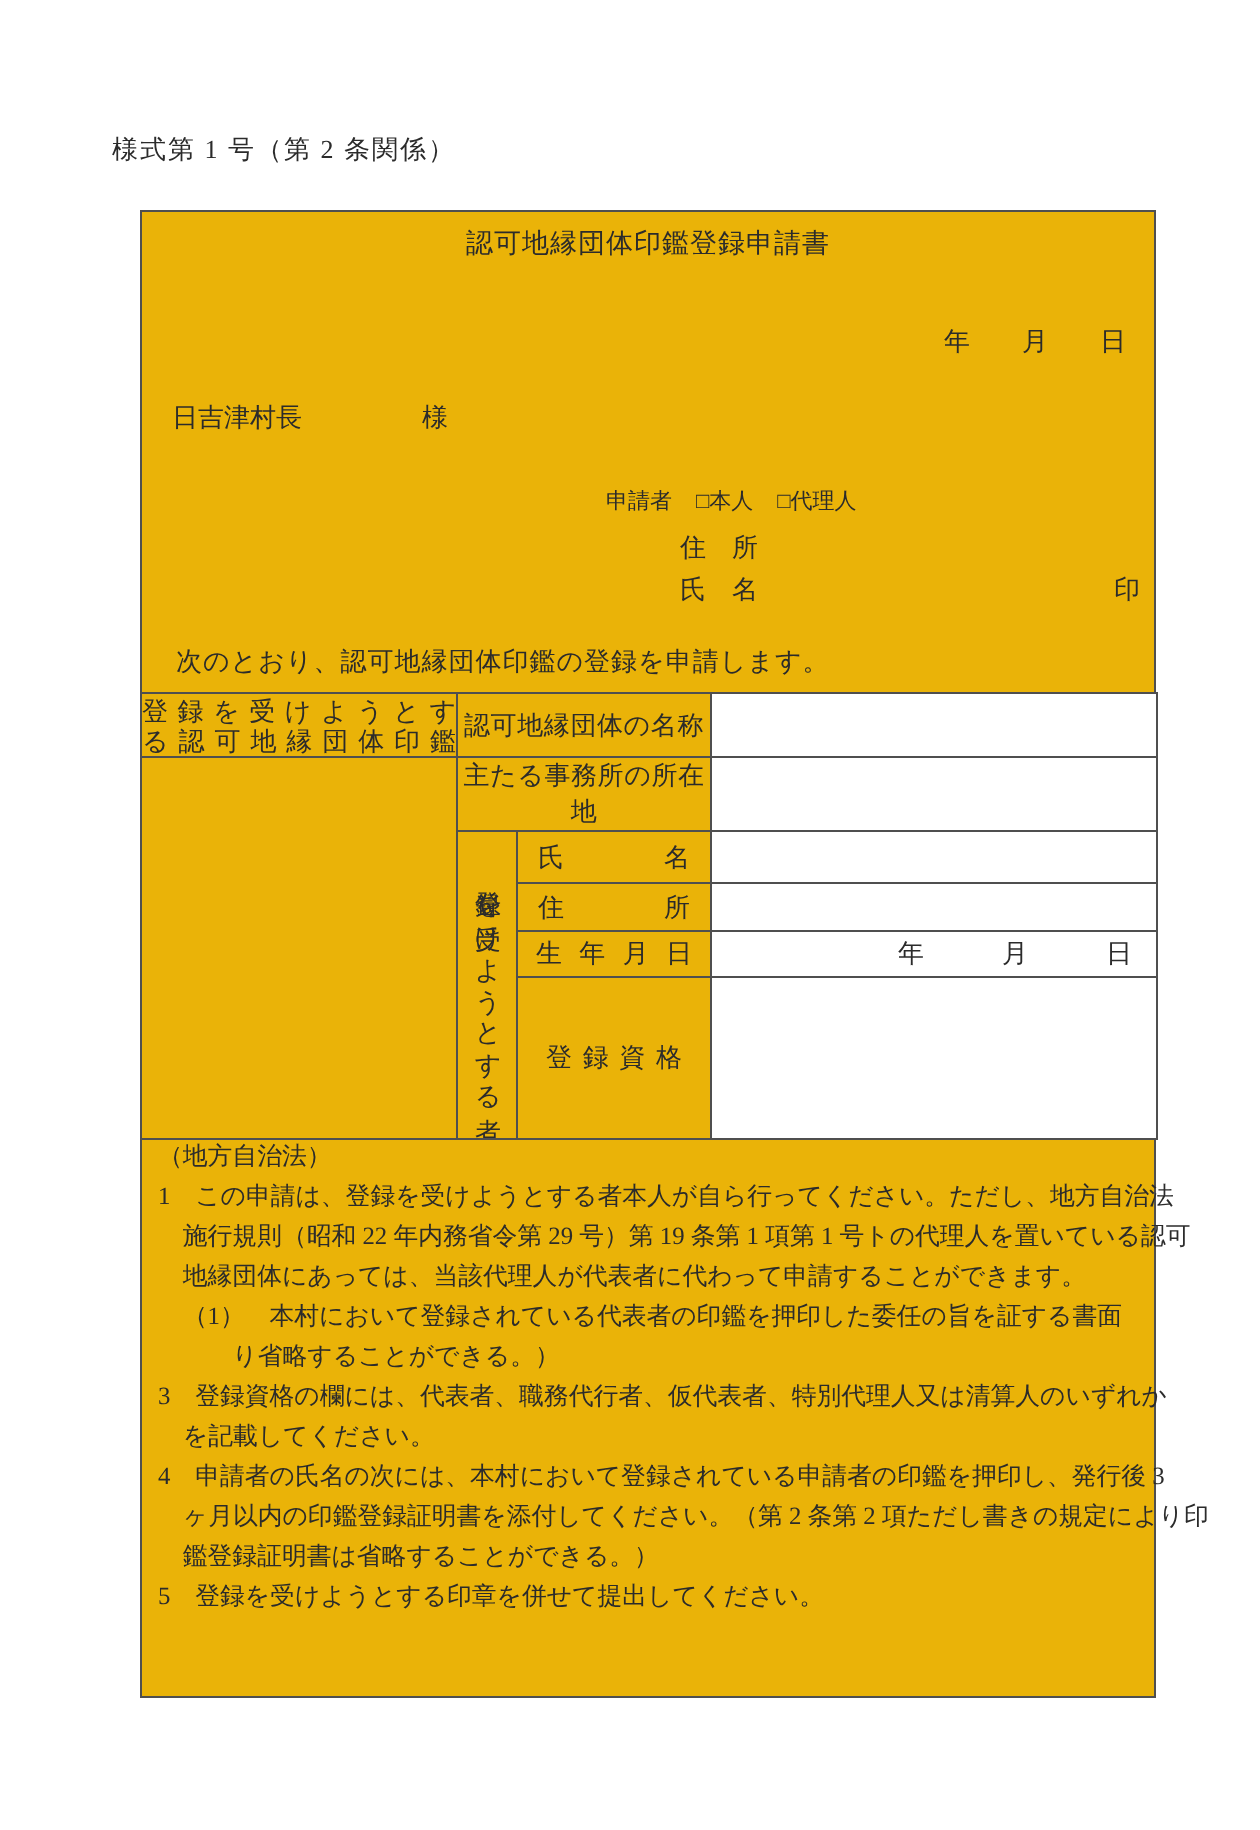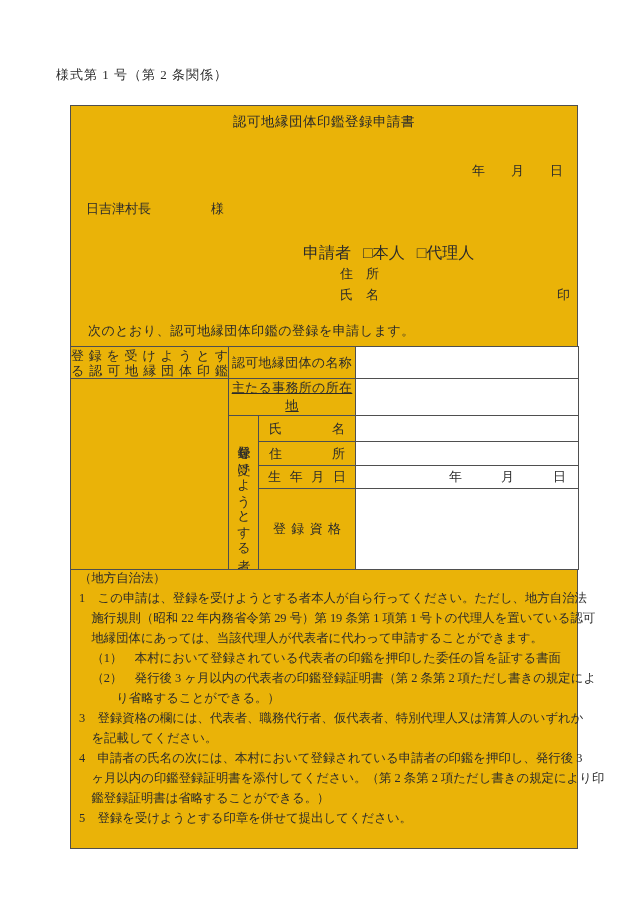--- a/index.html
+++ b/index.html
@@ -11,21 +11,21 @@
   .page{position:absolute;inset:0;background:#ffffff;}
   .form-number{position:absolute;left:56px;top:66px;font-size:13px;letter-spacing:1px;}
   .doc-box{
     position:absolute;left:70px;top:105px;width:508px;height:744px;
     border:1px solid #4f4f4f;box-sizing:border-box;background:#eab308;
   }
   .doc-title{position:absolute;left:0;right:0;top:7px;text-align:center;font-size:13.5px;letter-spacing:0.5px;}
   .date-line{position:absolute;right:14px;top:56px;font-size:13px;}
   .addressee{position:absolute;left:15px;top:94px;font-size:13px;}
   .addressee .honorific{margin-left:60px;}
-  .app-line1{position:absolute;left:232px;top:137px;font-size:16px;white-space:pre;}
+  .app-line1{position:absolute;left:232px;top:137px;font-size:11px;white-space:pre;}
   .app-line1 .cb{margin-left:12px;}
   .app-line2{position:absolute;left:269px;top:159px;font-size:13px;white-space:pre;}
   .app-line3{position:absolute;left:269px;top:180px;font-size:13px;white-space:pre;}
   .seal-mark{position:absolute;left:486px;top:180px;font-size:13px;}
   .intro{position:absolute;left:17px;top:216px;font-size:13px;letter-spacing:0.5px;white-space:nowrap;}
 
   table.form-table{
     position:absolute;left:-1px;top:240px;width:508px;
     border-collapse:collapse;table-layout:fixed;
   }
@@ -82,21 +82,21 @@
       </colgroup>
       <tbody>
           <tr style="height:32px;">
         <td class="seal-header">
           <div class="jline">登録を受けようとす</div>
           <div class="jline">る認可地縁団体印鑑</div>
         </td>
         <td class="center-cell" colspan="2">認可地縁団体の名称</td>
         <td class="value-cell"></td>
       </tr>
-      <tr style="height:28px;text-decoration:underline;">
+      <tr style="height:28px;">
         <td rowspan="5"></td>
         <td class="center-cell" colspan="2">主たる事務所の所在地</td>
         <td class="value-cell"></td>
       </tr>
       <tr style="height:26px;">
         <td rowspan="4" class="vertical-cell">登録を受けようとする者</td>
         <td class="jcell">氏名</td>
         <td class="value-cell"></td>
       </tr>
       <tr style="height:24px;">
@@ -113,21 +113,20 @@
       </tr>
     </tbody>
       </table>
 
     <div class="notes">
       <div>（地方自治法）</div>
       <div>1　この申請は、登録を受けようとする者本人が自ら行ってください。ただし、地方自治法</div>
       <div>　施行規則（昭和 22 年内務省令第 29 号）第 19 条第 1 項第 1 号トの代理人を置いている認可</div>
       <div>　地縁団体にあっては、当該代理人が代表者に代わって申請することができます。</div>
       <div>　（1）　本村において登録されている代表者の印鑑を押印した委任の旨を証する書面</div>
-      <div>　（2）　発行後 3 ヶ月以内の代表者の印鑑登録証明書（第 2 条第 2 項ただし書きの規定によ</div>
       <div>　　　り省略することができる。）</div>
       <div>3　登録資格の欄には、代表者、職務代行者、仮代表者、特別代理人又は清算人のいずれか</div>
       <div>　を記載してください。</div>
       <div>4　申請者の氏名の次には、本村において登録されている申請者の印鑑を押印し、発行後 3</div>
       <div>　ヶ月以内の印鑑登録証明書を添付してください。（第 2 条第 2 項ただし書きの規定により印</div>
       <div>　鑑登録証明書は省略することができる。）</div>
       <div>5　登録を受けようとする印章を併せて提出してください。</div>
     </div>
 
   </div>

